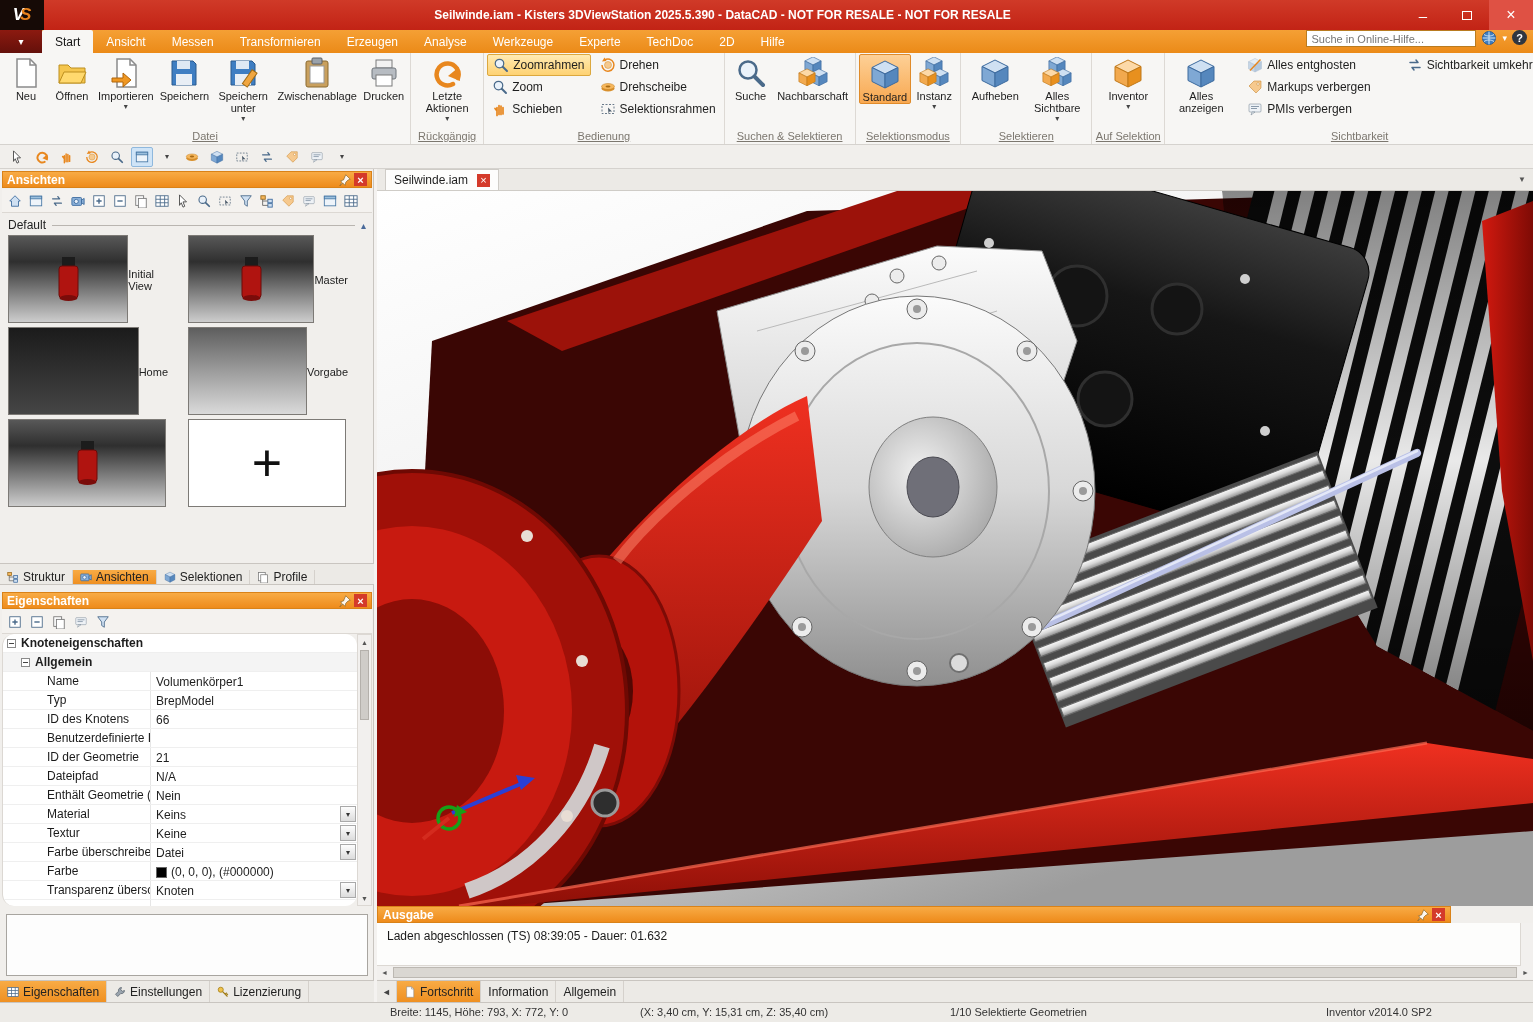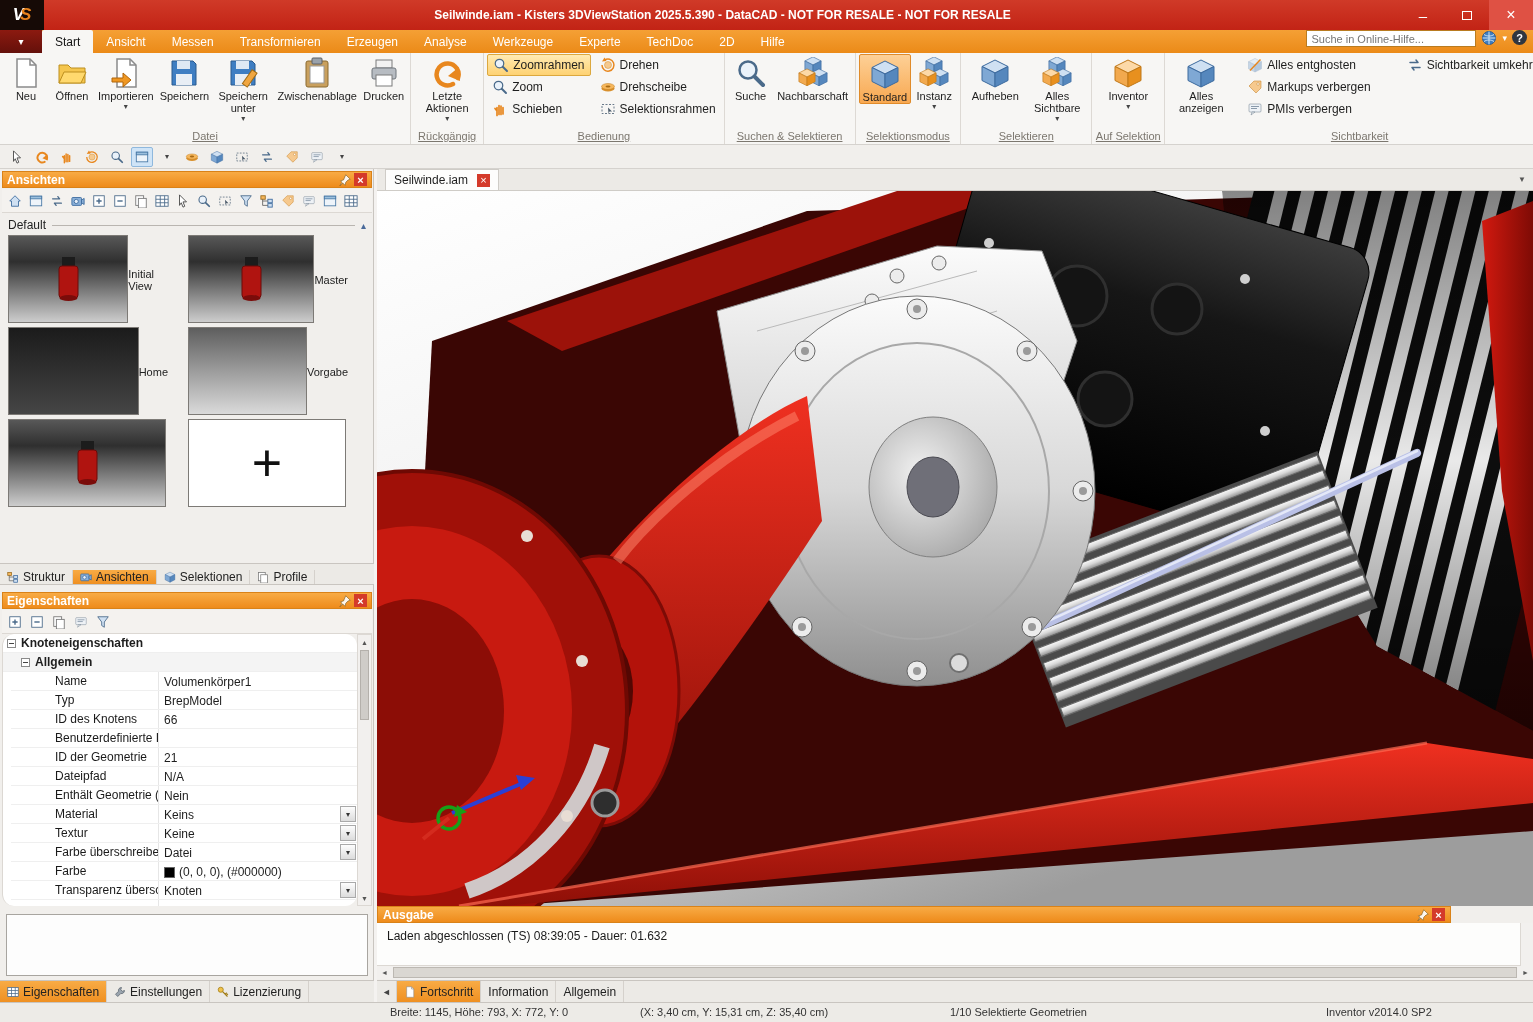--- a/index.html
+++ b/index.html
@@ -83,21 +83,21 @@
 
   
   #props-head{top:423px;}
   #props-toolbar{position:absolute;left:2px;top:441px;width:370px;height:24px;background:#f4f2ef;border-bottom:1px solid #dcd8d3;display:flex;align-items:center;gap:4px;padding-left:4px;}
   #pgrid{position:absolute;left:2px;top:465px;width:355px;height:272px;background:#fff;overflow:hidden;border-left:1px solid #dcd8d3;border-radius:12px;}
   .ptree{height:19px;display:flex;align-items:center;gap:5px;border-bottom:1px solid #efefef;font-weight:bold;}
   .ptree.root{padding-left:4px;}
   .ptree.sec{padding-left:18px;background:#f4f4f4;}
   .tg{width:9px;height:9px;border:1px solid #8a8a8a;background:#fff;position:relative;flex:none;}
   .tg::after{content:"";position:absolute;left:1px;right:1px;top:3px;border-top:1px solid #444;}
-  .prow{height:19px;display:flex;align-items:stretch;border-bottom:1px solid #efefef;font-size:12px;margin-left:8px;}
+  .prow{height:19px;display:flex;align-items:stretch;border-bottom:1px solid #efefef;font-size:12px;}
   .pl{width:148px;padding:2px 2px 0 44px;border-right:1px solid #e6e6e6;color:#1a1a1a;white-space:nowrap;overflow:hidden;}
   .pv{flex:1;padding:2px 2px 0 5px;position:relative;display:flex;align-items:center;gap:4px;}
   .combo{position:absolute;right:1px;top:1px;width:16px;height:16px;background:linear-gradient(#fdfdfd,#dcdcdc);border:1px solid #a9a9a9;display:flex;align-items:center;justify-content:center;}
   .combo::after{content:"▾";font-size:8px;color:#333;}
   .swatch{width:11px;height:11px;background:#000;border:1px solid #666;flex:none;}
   #pscroll{position:absolute;left:357px;top:465px;width:15px;height:272px;background:#f2f0ee;border:1px solid #dcd8d3;}
   .sarr{height:14px;display:flex;align-items:center;justify-content:center;font-size:7px;color:#555;}
   .sarr.up::after{content:"▲";}
   .sarr.dn::after{content:"▼";}
   #pthumb{position:absolute;left:2px;top:15px;width:9px;height:70px;background:#cfccc8;border:1px solid #b4b0ab;}

